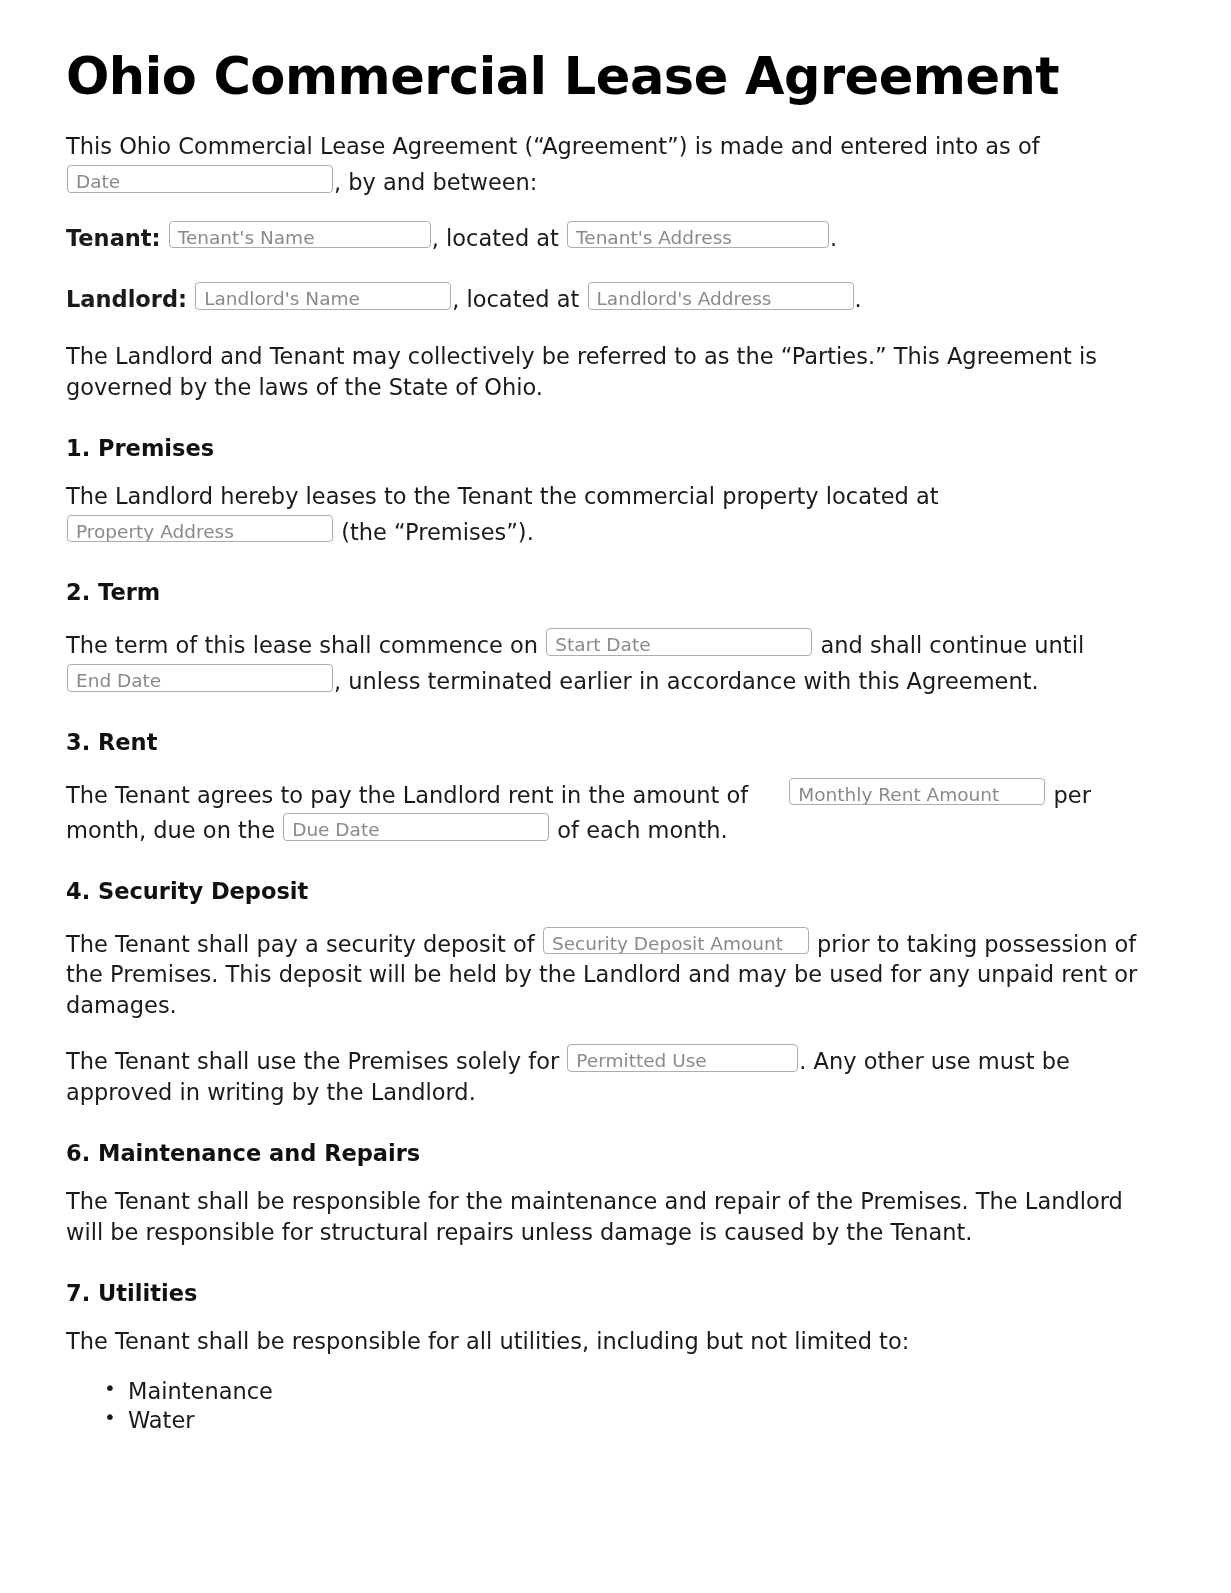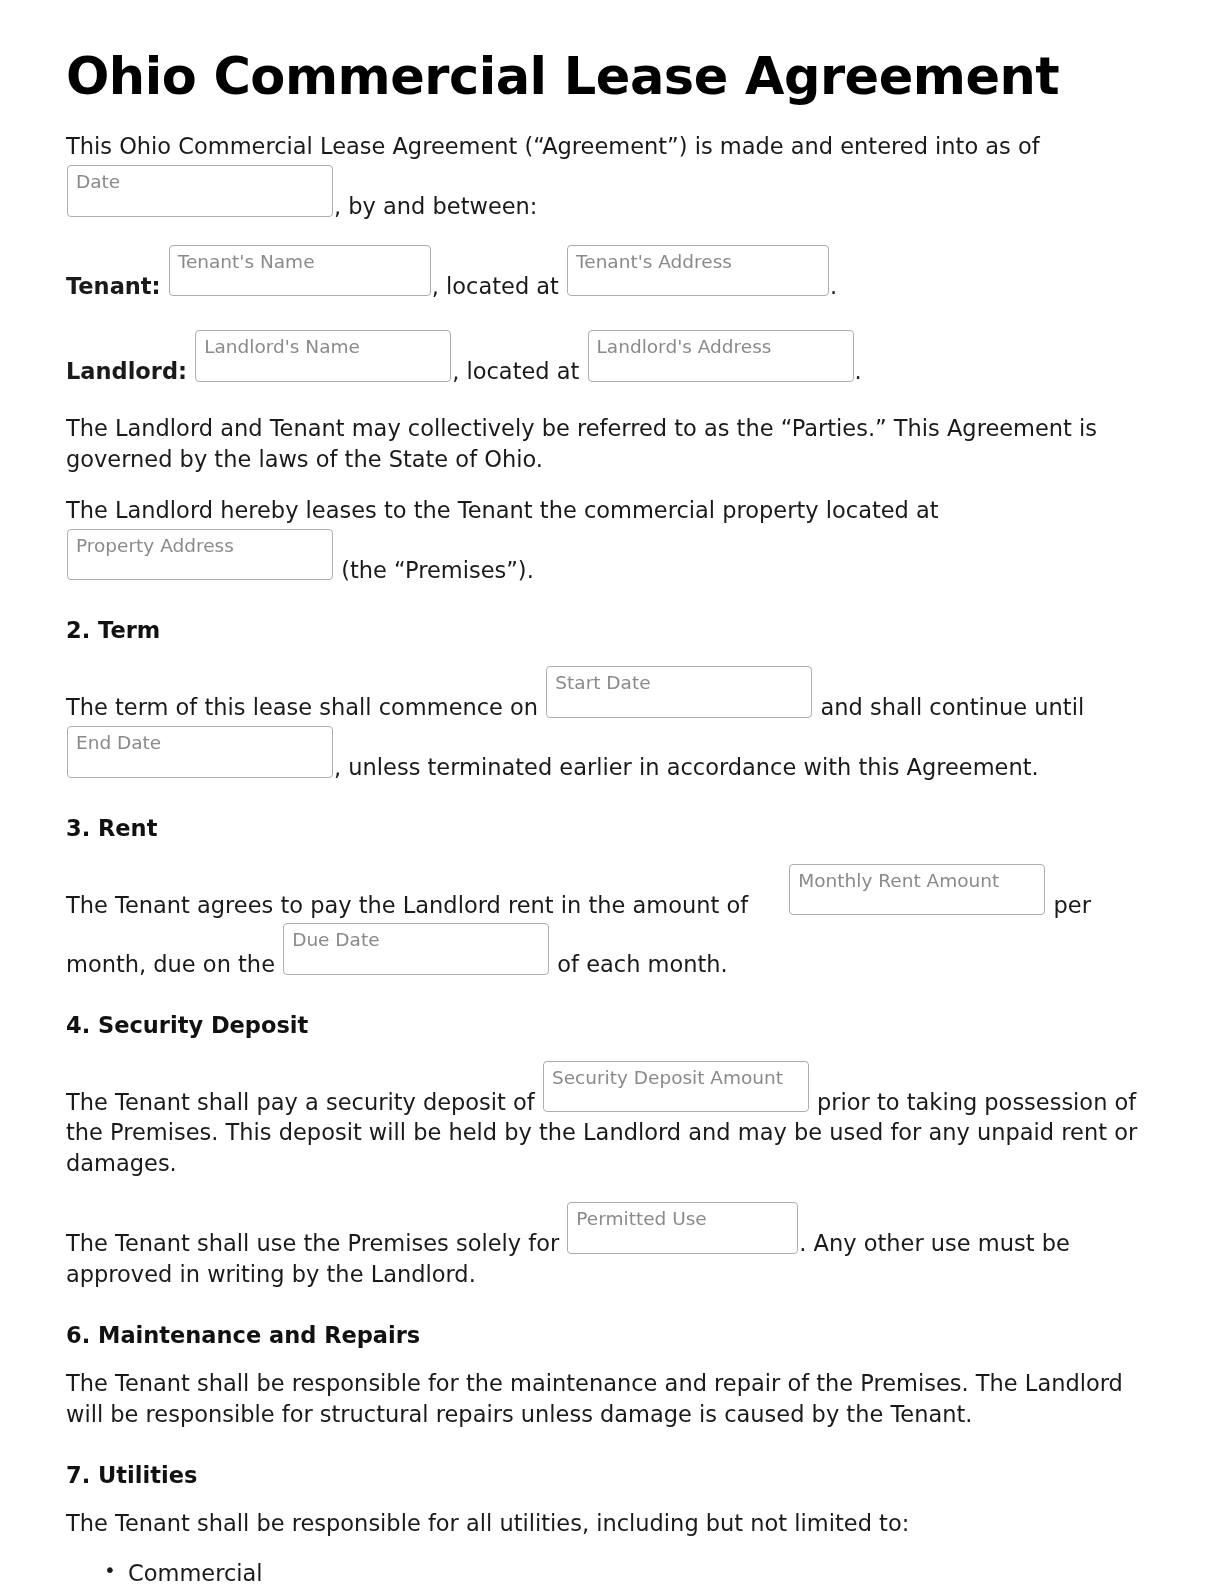--- a/index.html
+++ b/index.html
@@ -71,21 +71,21 @@
     display: inline-block;
     vertical-align: baseline;
     box-sizing: border-box;
     border: 1px solid #adadad;
     border-radius: 4px;
     background: #ffffff;
     color: #8a8a8a;
     font-family: "DejaVu Sans", "Liberation Sans", sans-serif;
     font-size: 18.5px;
     line-height: 1;
-    padding: 7px 8px 24px 8px;
+    padding: 7px 8px 0 8px;
     margin: 0 1px;
     position: relative;
     top: 3px;
     white-space: nowrap;
     overflow: hidden;
     text-overflow: clip;
   }
   .f-date        { width: 266px; }
   .f-llname      { width: 256px; }
   .f-lladdr      { width: 266px; }
@@ -159,20 +159,21 @@
     </p>
 
     <p class="para">
       <span class="strongname">Landlord:</span>
       <span class="field f-llname">Landlord's Name</span><span>, located at</span>
       <span class="field f-lladdr">Landlord's Address</span><span>.</span>
     </p>
 
     <p class="para">The Landlord and Tenant may collectively be referred to as the “Parties.” This Agreement is governed by the laws of the State of Ohio.</p>
 
+    <h2 class="sec-head">1. Premises</h2>
     <p class="para tight">
       <span>The Landlord hereby leases to the Tenant the commercial property located at</span>
       <br>
       <span class="field f-propaddr">Property Address</span>
       <span>(the “Premises”).</span>
     </p>
 
     <h2 class="sec-head">2. Term</h2>
     <p class="para tight">
       <span>The term of this lease shall commence on</span>
@@ -202,21 +203,21 @@
       <span class="field f-use">Permitted Use</span><span>. Any other use must be approved in writing by the Landlord.</span>
     </p>
 
     <h2 class="sec-head">6. Maintenance and Repairs</h2>
     <p class="para tight">The Tenant shall be responsible for the maintenance and repair of the Premises. The Landlord will be responsible for structural repairs unless damage is caused by the Tenant.</p>
 
     <h2 class="sec-head">7. Utilities</h2>
     <p class="para tight">The Tenant shall be responsible for all utilities, including but not limited to:</p>
 
     <ul class="util-list">
-      <li>Commercial</li>
+      <li>Maintenance</li>
       <li>Water</li>
 
     </ul>
 
   </div>
 
 
 </div>
 
 </body></html>

